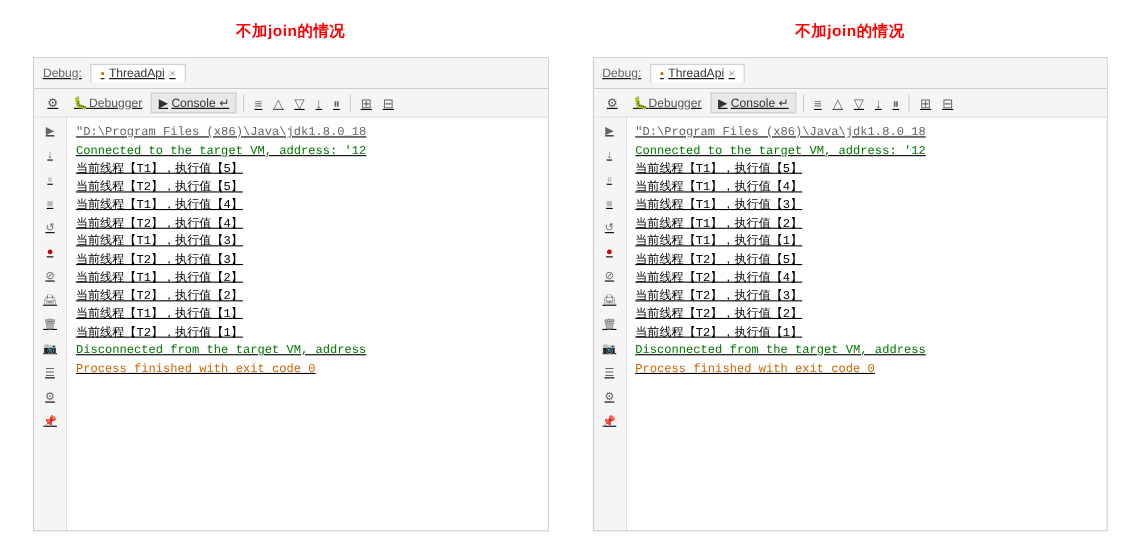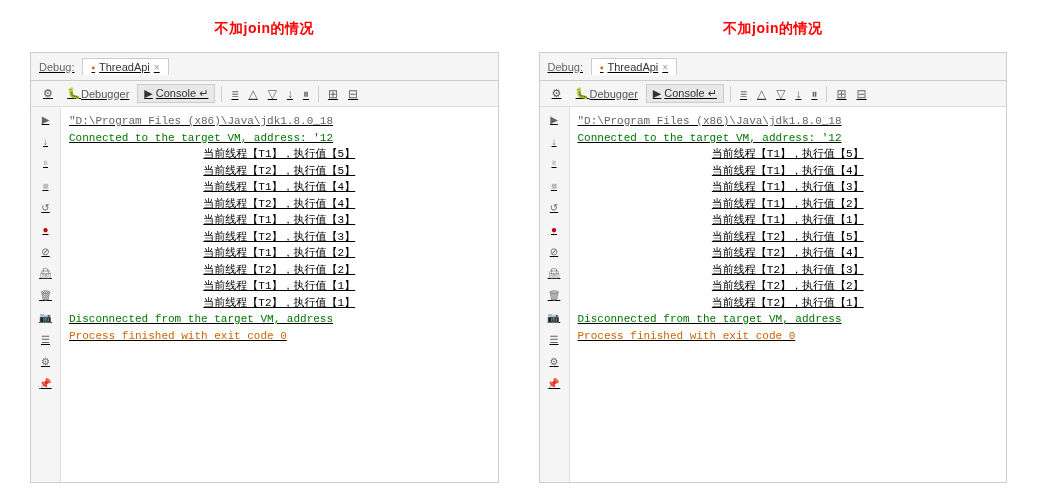--- a/index.html
+++ b/index.html
@@ -197,21 +197,21 @@
 
     .console-line {
       font-family: 'Courier New', monospace;
       font-size: 11px;
       line-height: 1.5;
       white-space: nowrap;
     }
 
     .console-line.gray { color: #666666; }
     .console-line.green { color: #007700; }
-    .console-line.black { color: #000000; text-align: center; }
+    .console-line.black { color: #000000; }
     .console-line.orange { color: #cc6600; }
   </style>
 </head>
 <body>
 
 <div class="page-container">
 
   <div class="section">
     <div class="section-title">不加join的情况</div>
     <div class="ide-window">

